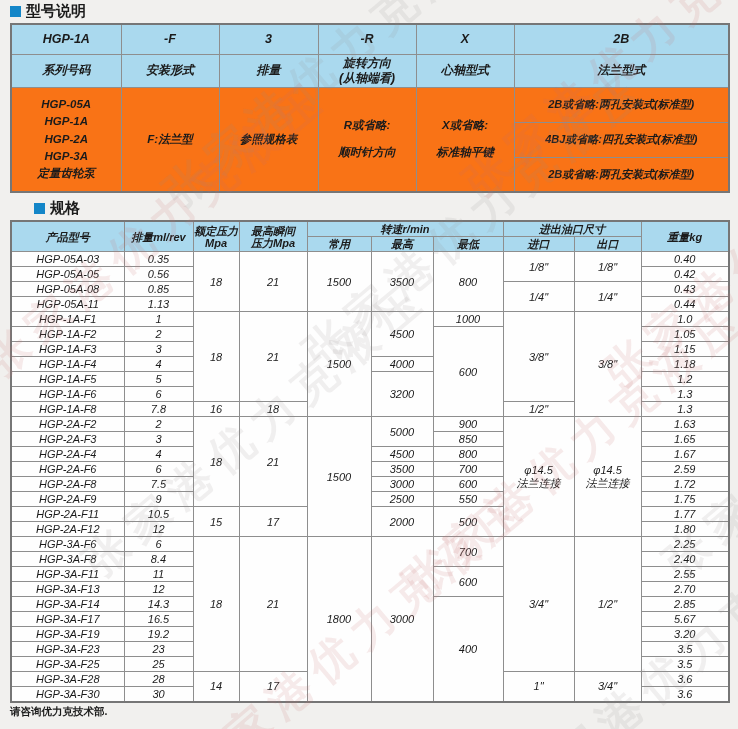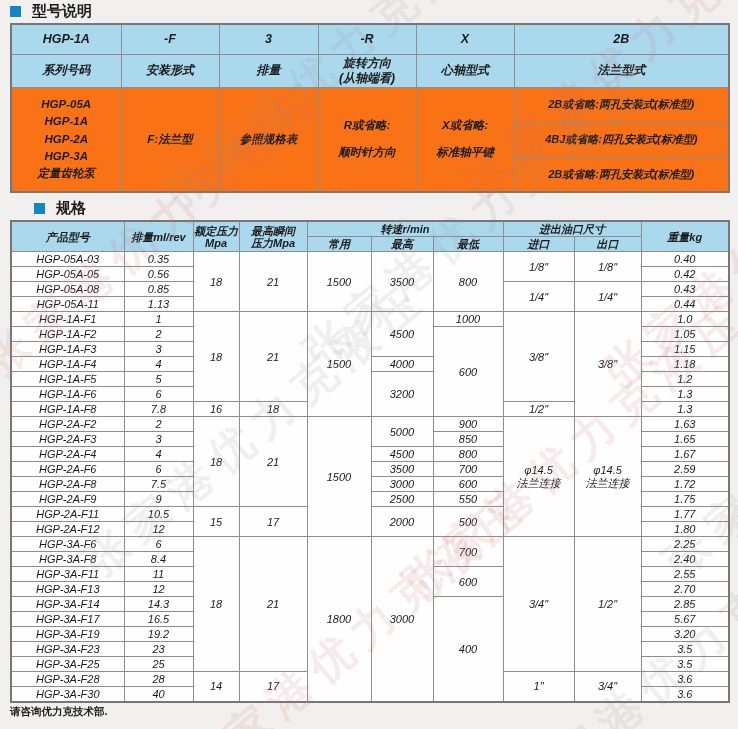--- a/index.html
+++ b/index.html
@@ -7,21 +7,21 @@
   body {
     background:#f1f0ee;
     font-family:"Liberation Sans","DejaVu Sans",sans-serif;
     color:#1b1b1b;
     position:relative;
     overflow:hidden;
   }
   .content { position:relative; z-index:1; padding:2px 10px 0 10px; }
 
   
-  .section-title { display:flex; align-items:center; gap:11px; height:18px; font-size:15px; font-weight:bold; margin-bottom:3px; }
+  .section-title { display:flex; align-items:center; gap:5px; height:18px; font-size:15px; font-weight:bold; margin-bottom:3px; }
   .sq { width:11px; height:11px; background:#1486c8; flex:0 0 auto; }
 
   
   table { border-collapse:collapse; table-layout:fixed; width:718px; border:2px solid #767676;font-style:italic; }
   td, th { border:1px solid #8e8e8e; text-align:center; vertical-align:middle; white-space:pre-line; overflow:hidden; }
 
   
   .model-table td { background:#f97316; }
   .model-table tr.code-row td { background:#aad9ee; height:30px; font-size:12.5px; font-weight:bold; }
   .model-table tr.label-row td { background:#aad9ee; height:33px; font-size:12px; font-weight:bold; line-height:1.25; }
@@ -340,21 +340,21 @@
           <td>HGP-3A-F28</td>
           <td>28</td>
           <td rowspan="2">14</td>
           <td rowspan="2">17</td>
           <td rowspan="2">1"</td>
           <td rowspan="2">3/4"</td>
           <td>3.6</td>
         </tr>
         <tr>
           <td>HGP-3A-F30</td>
-          <td>40</td>
+          <td>30</td>
           <td>3.6</td>
         </tr>
       </tbody>
   </table>
 
   <div class="footnote">
     <div>请咨询优力克技术部.</div>
   </div>
 
 </div>

